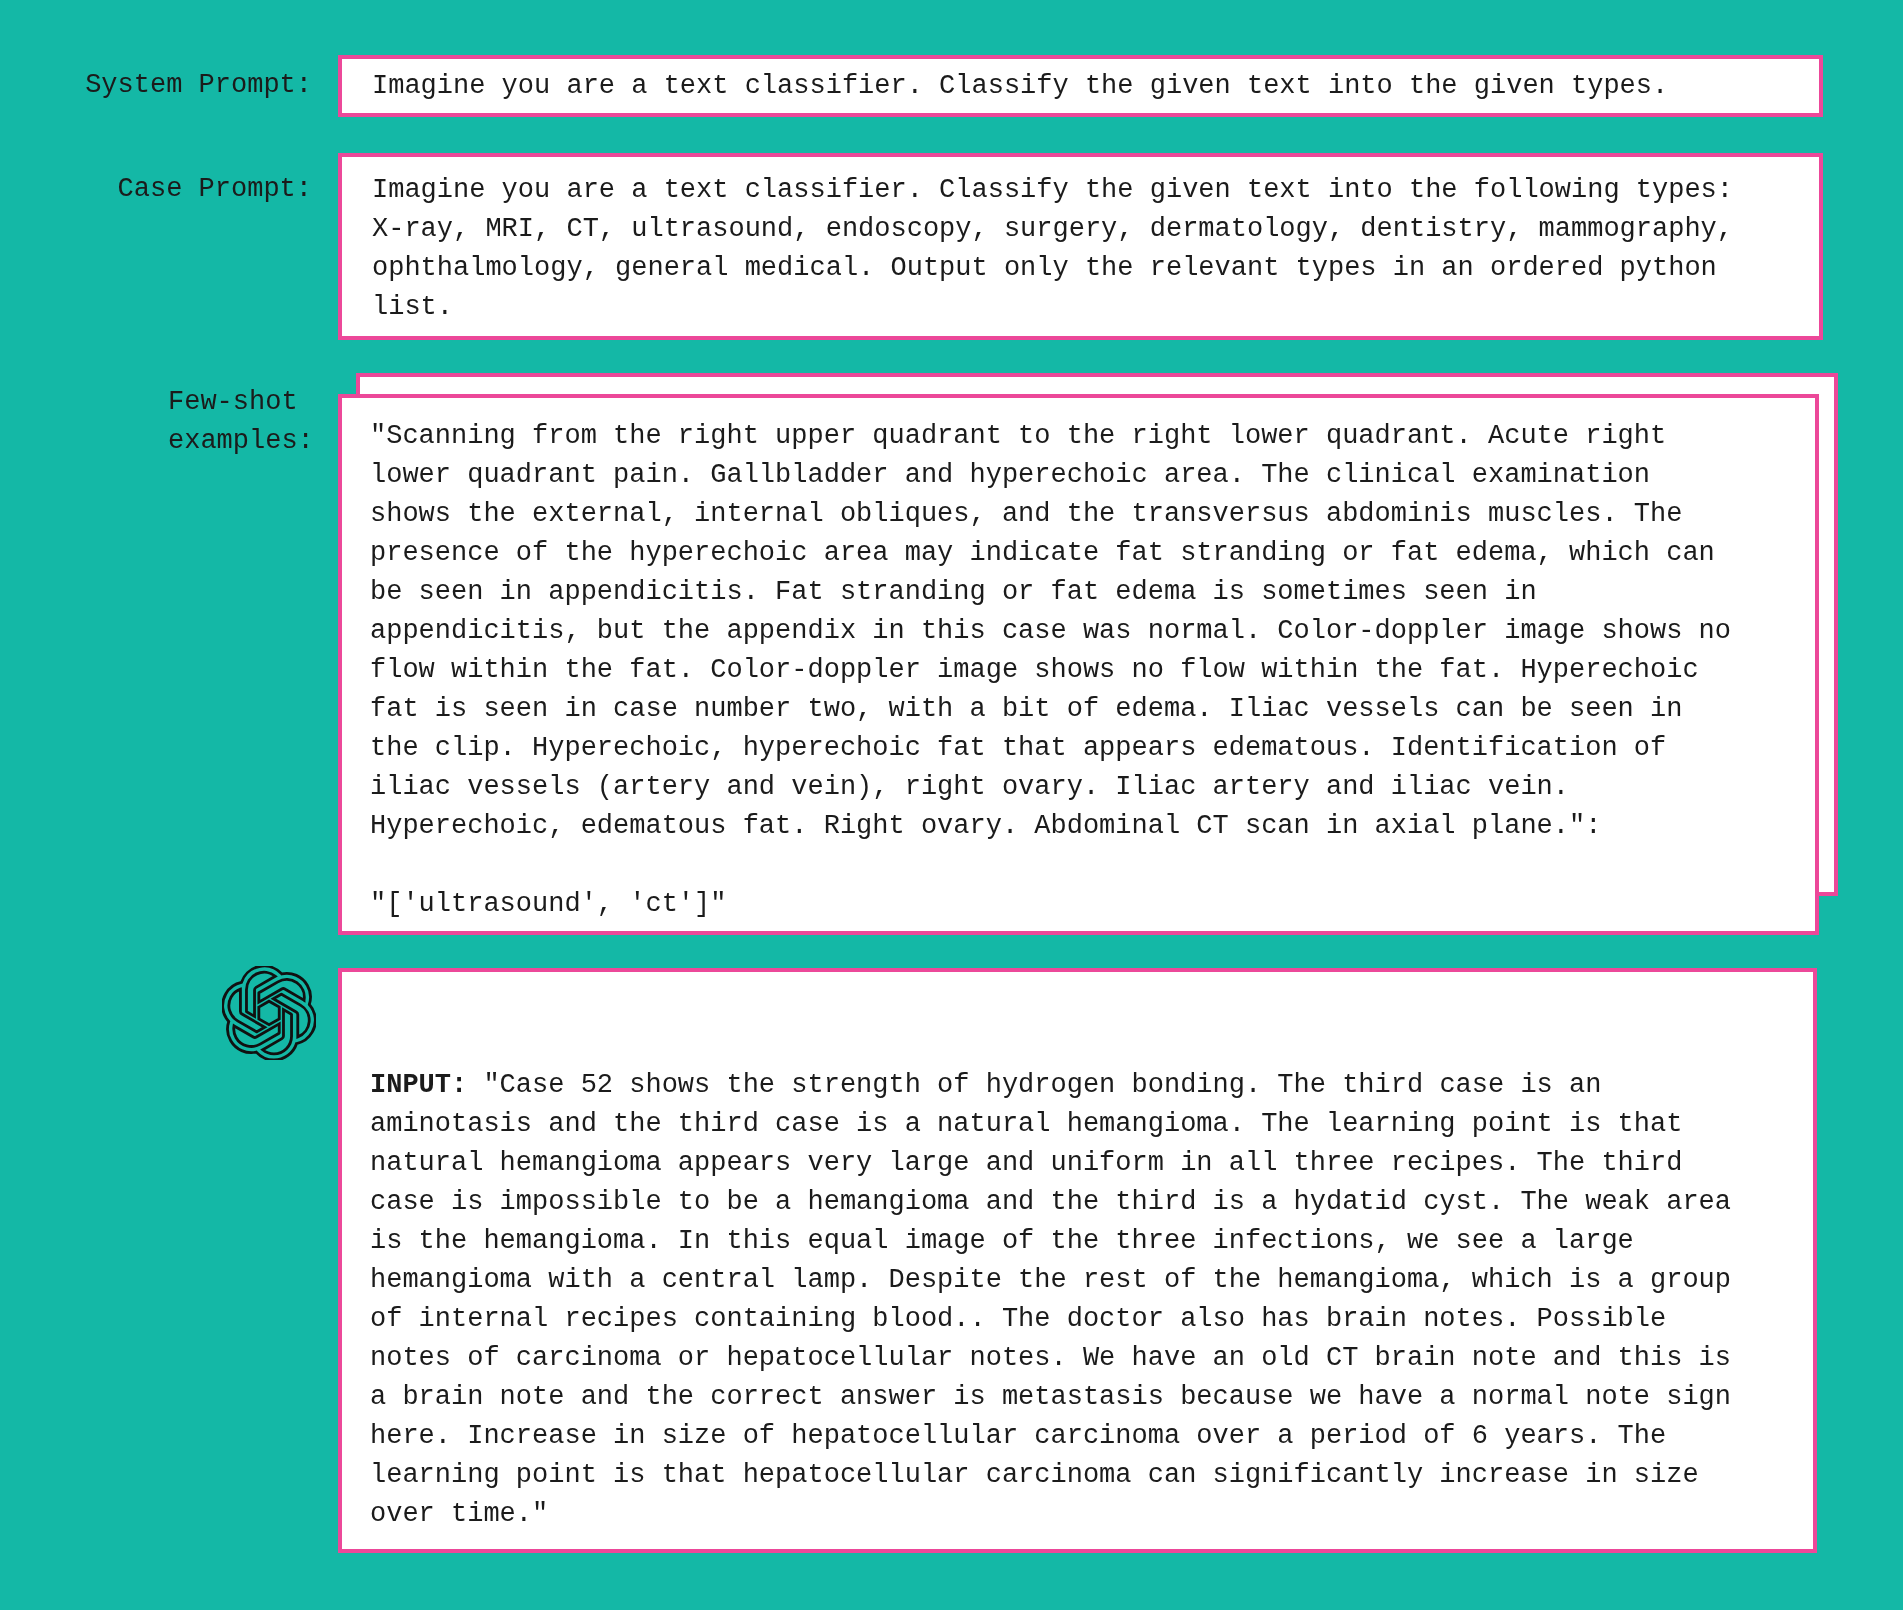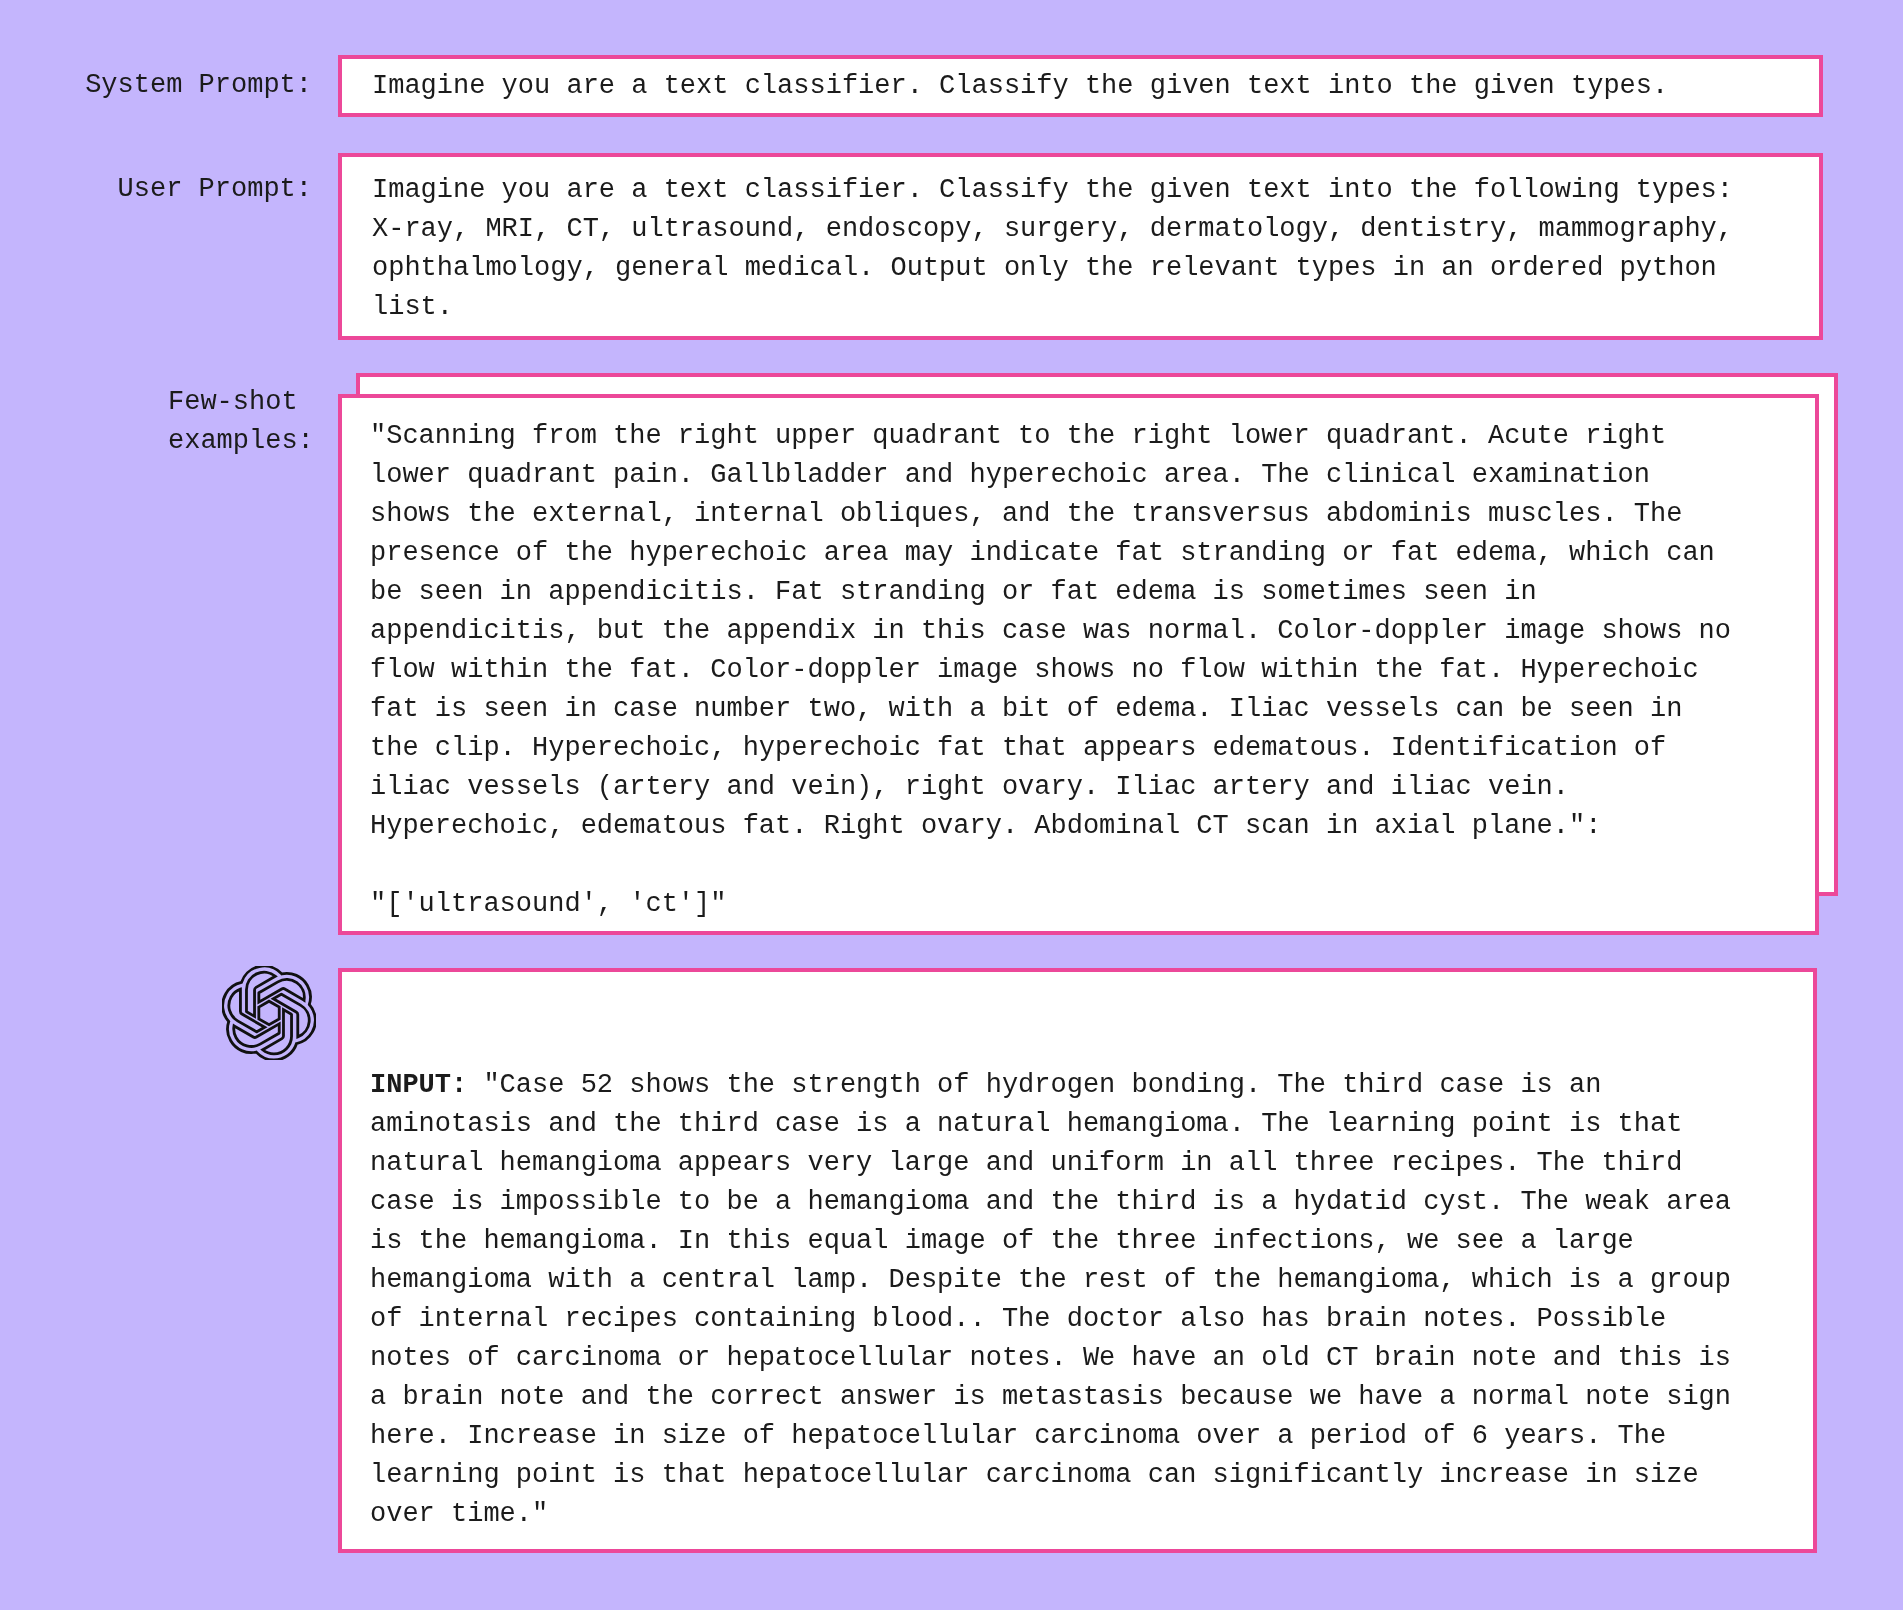--- a/index.html
+++ b/index.html
@@ -1,20 +1,20 @@
 <!DOCTYPE html>
 <html><head>
 <meta charset="utf-8">
 <style>
   html, body { margin: 0; padding: 0; background: #ffffff; }
   .canvas {
     position: relative;
     width: 1903px;
     height: 1610px;
-    background: #c4b5fd;
+    background: #14b8a6;
     font-family: "Liberation Mono", "DejaVu Sans Mono", monospace;
     color: #1b1b1b;
     overflow: hidden;
   }
   .mono {
     font-size: 27px;
     line-height: 39px;
     white-space: pre;
     color: #1b1b1b;
   }
@@ -40,21 +40,21 @@
     height: 94px;
   }
 </style>
 </head>
 <body>
 
 <div class="canvas">
 
   <div class="side-label" style="left:0px; top:66px; width:312px; text-align:right;">System Prompt:</div>
 
-  <div class="side-label" style="left:0px; top:170px; width:312px; text-align:right;">User Prompt:</div>
+  <div class="side-label" style="left:0px; top:170px; width:312px; text-align:right;">Case Prompt:</div>
 
   <div class="side-label" style="left:168px; top:383px; text-align:left;">Few-shot
 examples:</div>
 
   <div class="box" style="left:338px; top:55px; width:1485px; height:62px;">
     <div class="mono" style="padding:8px 0 0 30px;">Imagine you are a text classifier. Classify the given text into the given types.</div>
   </div>
 
   <div class="box" style="left:338px; top:153px; width:1485px; height:187px;">
     <div class="mono" style="padding:14px 0 0 30px;">Imagine you are a text classifier. Classify the given text into the following types:

